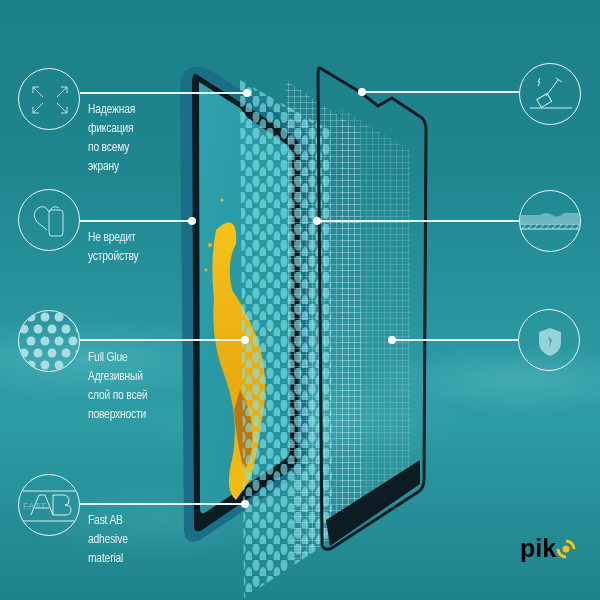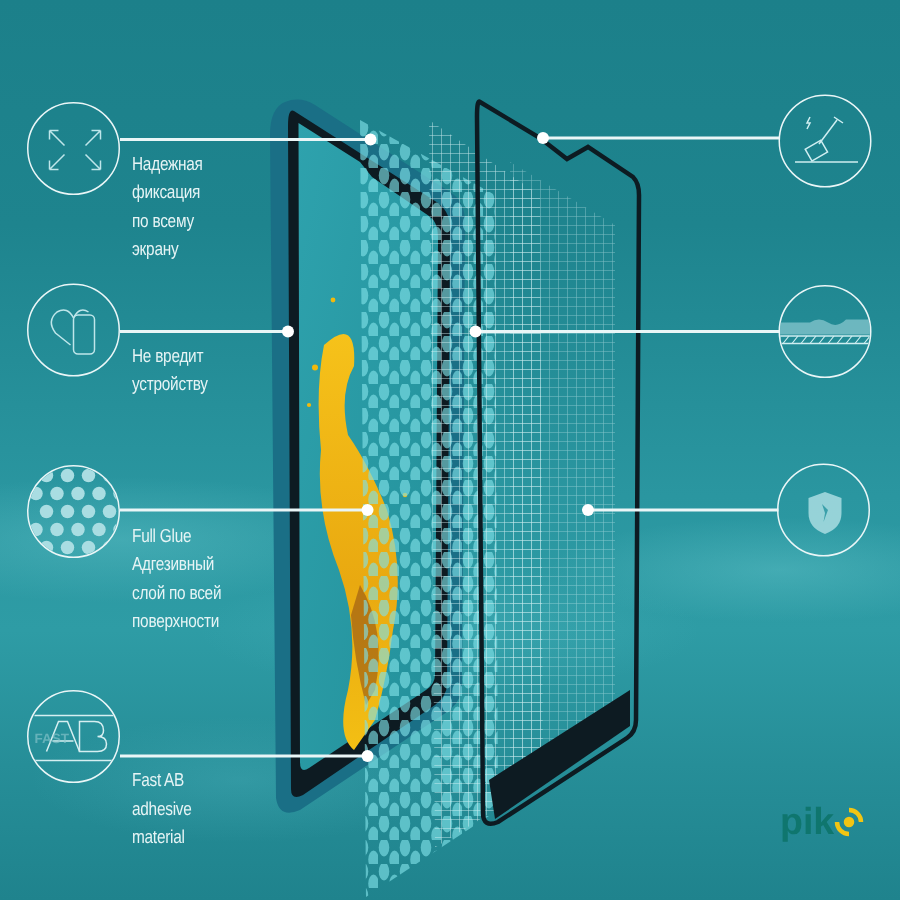--- a/index.html
+++ b/index.html
@@ -21,21 +21,21 @@
   }
   .label {
     position:absolute; color:#e6f4f5; font-size:12.5px; line-height:19px;
     font-family:"Liberation Sans", sans-serif; letter-spacing:-0.2px;
     transform:scaleX(0.82); transform-origin:left top;
     white-space:nowrap;
   }
   .line { position:absolute; height:1.5px; background:#eaf6f7; }
   .dot { position:absolute; width:8px; height:8px; border-radius:50%; background:#ffffff; }
   .logo {
-    position:absolute; left:520px; top:534px; color:#0f766e;
+    position:absolute; left:520px; top:534px; color:#000000;
     font-size:25px; font-weight:bold; font-family:"Liberation Sans", sans-serif;
     letter-spacing:0px;
   }
   svg { display:block; }
 </style>
 </head>
 <body>
 
 <svg width="600" height="600" style="position:absolute;left:0;top:0;">
   <defs>
@@ -153,21 +153,21 @@
   <div class="dot" style="left:241px;top:336px;"></div>
   <div class="label" style="left:88px;top:348px;">
     <div>Full Glue</div>
     <div>Адгезивный</div>
     <div>слой по всей</div>
     <div>поверхности</div>
   </div>
 </div>
 
 <div class="feature">
-  <div class="circle" style="left:18px;top:460px;">
+  <div class="circle" style="left:18px;top:474px;">
     <svg width="62" height="62" viewBox="0 0 62 62">
       <g stroke="#d6eff1" stroke-width="1" fill="none">
         <path d="M4 16 H58 M4 46 H58"></path>
         <path d="M12 40 L20 20 L26 20 L34 40 M16 33 H30"></path>
         <path d="M34 20 H44 Q50 20 50 26 Q50 30 46 30 Q52 30 52 35 Q52 40 46 40 H34 Z"></path>
       </g>
       <text x="4" y="34" font-size="9" fill="#8fc9cf" font-family="Liberation Sans, sans-serif" font-weight="bold" opacity="0.6">FAST</text>
     </svg>
   </div>
   <div class="line" style="left:80px;top:503px;width:166px;"></div>

